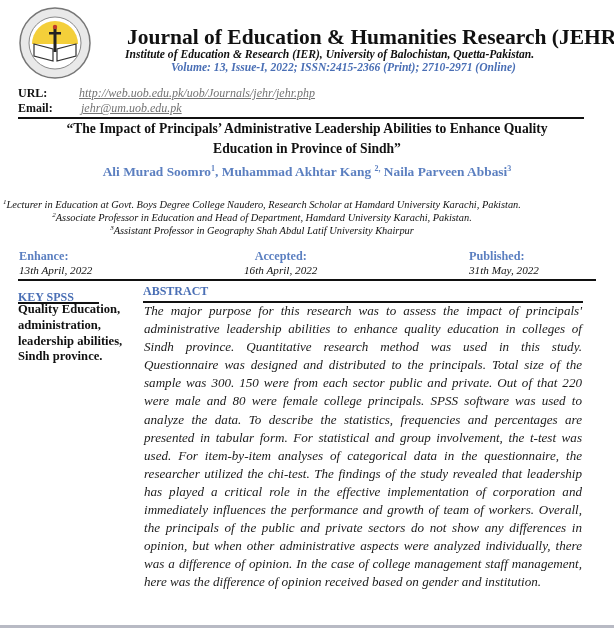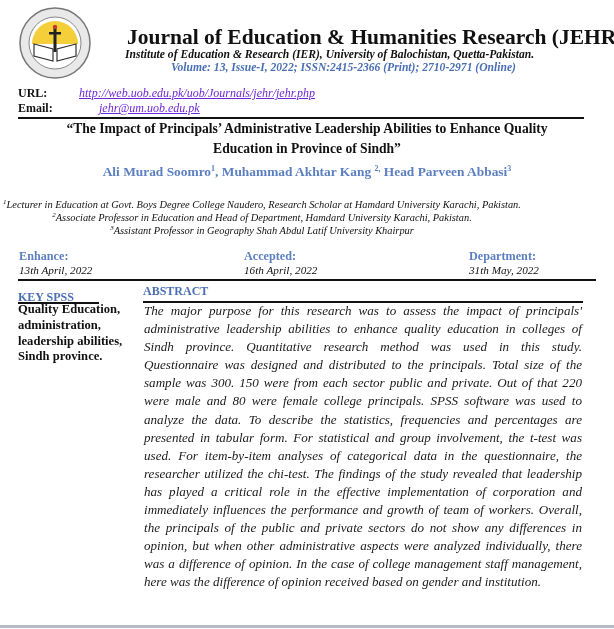--- a/index.html
+++ b/index.html
@@ -8,21 +8,21 @@
       font-family: "Liberation Serif", "DejaVu Serif", serif; color: #111;
     }
     .abs { position: absolute; }
     
     .logo { left: 18px; top: 6px; width: 74px; height: 74px; }
     .journal-title { left: 127px; top: 25px; font-size: 21.5px; font-weight: bold; color: #111; white-space: nowrap; }
     .institute { left: 125px; top: 48px; font-size: 11.6px; font-weight: bold; font-style: italic; white-space: nowrap; }
     .volume { left: 171px; top: 61px; font-size: 11.6px; font-weight: bold; font-style: italic; color: #4a6fb5; white-space: nowrap; }
     .meta-row { left: 18px; font-size: 12px; white-space: nowrap; }
     .meta-label { display: inline-block; width: 58px; font-weight: bold; }
-    .meta-link { font-style: italic; color: #6d28d9; text-decoration: underline; }
+    .meta-link { font-style: italic; color: #737373; text-decoration: underline; }
     .rule1 { left: 18px; top: 117px; width: 566px; height: 2px; background: #111; }
     .paper-title { left: 0; width: 614px; text-align: center; font-size: 13.6px; font-weight: bold; line-height: 20px; }
     .authors { left: 0; top: 164px; width: 614px; text-align: center; font-size: 13.4px; font-weight: bold; color: #5b7fc0; }
     .authors sup { font-size: 8px; }
     .affil { left: 0; width: 524px; text-align: center; font-size: 10.4px; font-style: italic; line-height: 13px; }
     .affil sup { font-size: 7px; }
     .date-label { font-size: 12.2px; font-weight: bold; color: #5b7fc0; }
     .date-value { font-size: 11.2px; font-style: italic; }
     .rule2 { left: 18px; top: 279px; width: 578px; height: 2px; background: #111; }
     .kw-head { left: 18px; top: 290px; font-size: 12px; font-weight: bold; color: #4a6fb5; text-decoration: underline; }
@@ -55,51 +55,51 @@
 <div class="abs journal-title">Journal of Education &amp; Humanities Research (JEHR)</div>
 <div class="abs institute">Institute of Education &amp; Research (IER), University of Balochistan, Quetta-Pakistan.</div>
 <div class="abs volume">Volume: 13, Issue-I, 2022; ISSN:2415-2366 (Print); 2710-2971 (Online)</div>
 
 <div class="abs meta-row" style="top:86px;">
   <span class="meta-label">URL:</span>
   <a class="meta-link">http://web.uob.edu.pk/uob/Journals/jehr/jehr.php</a>
 </div>
 <div class="abs meta-row" style="top:101px;">
   <span class="meta-label">Email:</span>
-  <a class="meta-link" style="margin-left:20px;">jehr@um.uob.edu.pk</a>
+  <a class="meta-link" style="margin-left:2px;">jehr@um.uob.edu.pk</a>
 </div>
 <div class="abs rule1"></div>
 
 <div class="abs paper-title" style="top:119px;">“The Impact of Principals’ Administrative Leadership Abilities to Enhance Quality</div>
 <div class="abs paper-title" style="top:139px;">Education in Province of Sindh”</div>
 
 <div class="abs authors">
-  <span>Ali Murad Soomro</span><sup>1</sup><span>, </span><span>Muhammad Akhtar Kang </span><sup>2,</sup><span> </span><span>Head Parveen Abbasi</span><sup>3</sup>
+  <span>Ali Murad Soomro</span><sup>1</sup><span>, </span><span>Muhammad Akhtar Kang </span><sup>2,</sup><span> </span><span>Naila Parveen Abbasi</span><sup>3</sup>
 </div>
 
 <div class="abs affil" style="top:196px;">
   <sup>1</sup><span>Lecturer in Education at Govt. Boys Degree College Naudero, Research Scholar at Hamdard University Karachi, Pakistan.</span>
 </div>
 <div class="abs affil" style="top:209px;">
   <sup>2</sup><span>Associate Professor in Education and Head of Department, Hamdard University Karachi, Pakistan.</span>
 </div>
 <div class="abs affil" style="top:222px;">
   <sup>3</sup><span>Assistant Professor in Geography Shah Abdul Latif University Khairpur</span>
 </div>
 
 <div class="abs" style="left:19px; top:249px;">
   <div class="date-label">Enhance:</div>
   <div class="date-value">13th April, 2022</div>
 </div>
-<div class="abs" style="left:244px; top:249px;">
+<div class="abs" style="left:244px; top:249px;text-align:center;">
   <div class="date-label">Accepted:</div>
   <div class="date-value">16th April, 2022</div>
 </div>
 <div class="abs" style="left:469px; top:249px;">
-  <div class="date-label">Department:</div>
+  <div class="date-label">Published:</div>
   <div class="date-value">31th May, 2022</div>
 </div>
 <div class="abs rule2"></div>
 
 <div class="abs kw-head">KEY SPSS</div>
 <div class="abs kw-rule"></div>
 <div class="abs kw-text">Quality Education, administration, leadership abilities, Sindh province.</div>
 
 <div class="abs abs-head">ABSTRACT</div>
 <div class="abs abs-rule"></div>

